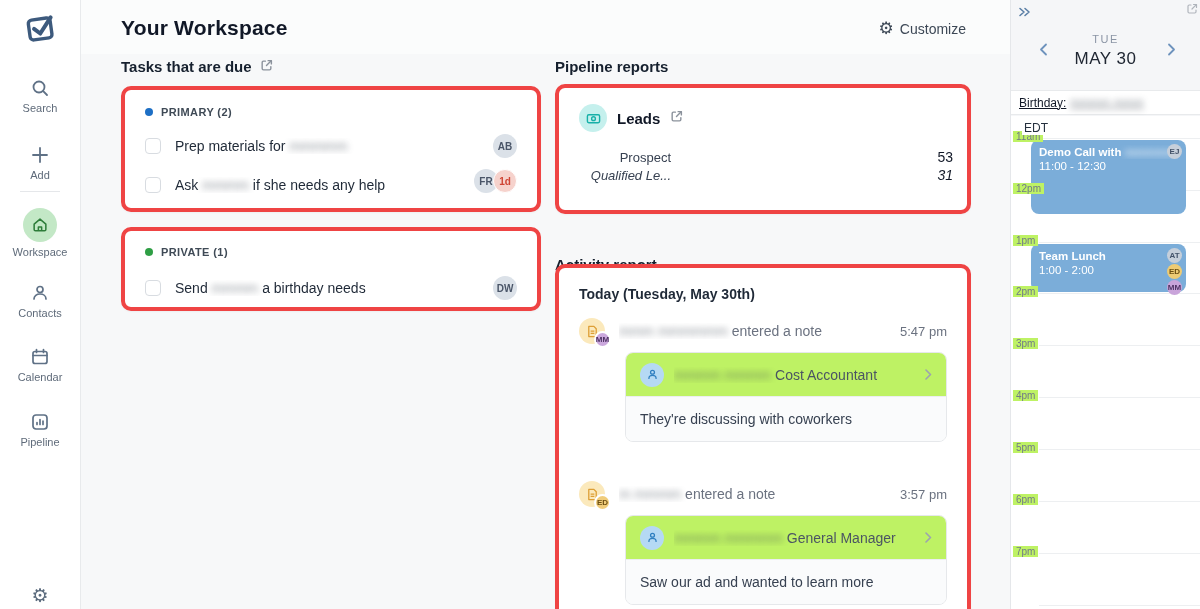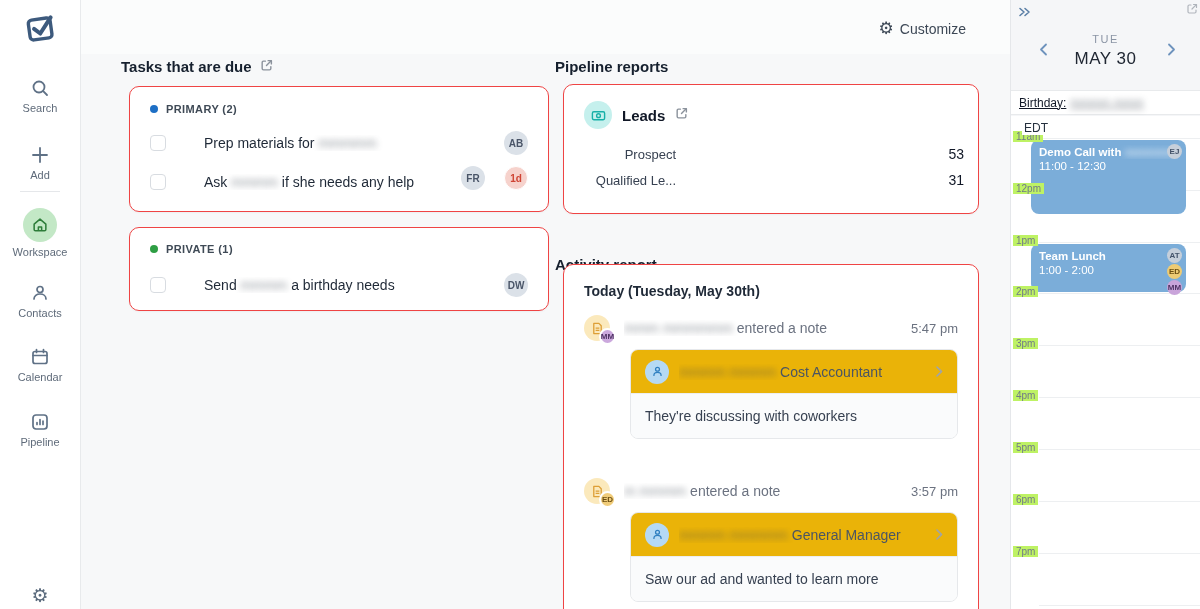--- a/index.html
+++ b/index.html
@@ -19,27 +19,27 @@
   
   .main { position:absolute; left:81px; top:0; width:929px; height:609px; background:#f7f8f9; }
   .main-head-strip { position:absolute; left:0; top:0; width:100%; height:54px; background:#fbfcfc; }
   .page-title { position:absolute; left:40px; top:16px; font-size:21px; font-weight:700; color:#111827; letter-spacing:.2px; }
   .customize { position:absolute; right:44px; top:20px; display:flex; align-items:center; gap:6px; color:#3d4856; font-size:14px; font-weight:500; cursor:pointer; }
   .customize .gear-glyph { font-size:17px; color:#3d4856; }
 
   .section-head { position:absolute; display:flex; align-items:center; gap:8px; font-size:15px; font-weight:600; color:#16202e; }
   .extlink { display:inline-block; }
 
-  .card { position:absolute; background:#fff; border:1px solid #ef4444; border-radius:10px; box-shadow:0 1px 2px rgba(20,30,50,.04);margin-left:8px; }
+  .card { position:absolute; background:#fff; border:4px solid #ef4444; border-radius:10px; box-shadow:0 1px 2px rgba(20,30,50,.04); }
 
   
   .group-head { position:absolute; left:20px; display:flex; align-items:center; gap:8px; font-size:11px; font-weight:700; letter-spacing:.4px; color:#3f4a56; }
   .dot { width:8px; height:8px; border-radius:50%; display:inline-block; }
   .dot-blue { background:#1d6fc5; } .dot-green { background:#2e9e44; }
-  .task-row { position:absolute; left:20px; right:20px; height:28px; display:flex; align-items:center; cursor:pointer;gap:24px; }
+  .task-row { position:absolute; left:20px; right:20px; height:28px; display:flex; align-items:center; cursor:pointer; }
   .cb { width:16px; height:16px; border:1.5px solid #d8dce1; border-radius:4px; background:#fff; margin-right:14px; flex:none; cursor:pointer; }
   .task-text { font-size:14px; color:#1f2937; white-space:nowrap; overflow:hidden; flex:1 1 auto; }
   .avatar { width:24px; height:24px; border-radius:50%; background:#dbe1e8; color:#4a5568; font-size:10px; font-weight:700; display:flex; align-items:center; justify-content:center; flex:none; }
   .due-badge { width:24px; height:24px; border-radius:50%; background:#f6d2cc; color:#cf4434; font-size:10px; font-weight:700; display:flex; align-items:center; justify-content:center; margin-left:-5px; border:1px solid #fff; flex:none; }
 
   
   .leads-row { position:absolute; left:20px; top:16px; display:flex; align-items:center; gap:10px; }
   .leads-icon { width:28px; height:28px; border-radius:50%; background:#c5f0ed; display:flex; align-items:center; justify-content:center; }
   .leads-title { font-size:15px; font-weight:600; color:#111827; }
   .bar-row { position:absolute; left:20px; right:14px; height:22px; display:flex; align-items:center; }
@@ -54,21 +54,21 @@
   .today-head { position:absolute; left:20px; top:18px; font-size:14px; font-weight:600; color:#1f2937; }
   .entry-head { position:absolute; left:20px; right:20px; height:30px; display:flex; align-items:center; }
   .note-ic-wrap { position:relative; width:40px; flex:none; }
   .note-circle { width:26px; height:26px; border-radius:50%; background:#fbe9bc; display:flex; align-items:center; justify-content:center; }
   .mini-badge { position:absolute; left:15px; top:13px; width:17px; height:17px; border-radius:50%; border:2px solid #fff; font-size:8px; font-weight:700; display:flex; align-items:center; justify-content:center; }
   .badge-mm { background:#cba8dd; color:#4e3263; }
   .badge-ed { background:#f0cc7a; color:#6d4f12; }
   .entry-text { flex:1 1 auto; font-size:14px; color:#6b7280; white-space:nowrap; overflow:hidden; }
   .entry-time { font-size:13px; color:#6b7280; flex:none; }
   .rec-card { position:absolute; left:66px; right:20px; border:1px solid #e6e8eb; border-radius:8px; overflow:hidden; background:#fff; }
-  .rec-row1 { height:44px; display:flex; align-items:center; padding:0 14px; gap:10px; border-bottom:1px solid #eceef1; cursor:pointer; background:#eab308; }
+  .rec-row1 { height:44px; display:flex; align-items:center; padding:0 14px; gap:10px; border-bottom:1px solid #eceef1; cursor:pointer; background:#bef264; }
   .person-circle { width:24px; height:24px; border-radius:50%; background:#b5d9f4; display:flex; align-items:center; justify-content:center; flex:none; }
   .rec-name { font-size:14px; color:#4b5563; flex:1 1 auto; white-space:nowrap; overflow:hidden; }
   .rec-chevron { color:#9ca3af; flex:none; }
   .rec-row2 { height:44px; display:flex; align-items:center; padding:0 14px; font-size:14px; color:#374151; background:#fafbfc; }
 
   
   .rpanel { position:absolute; left:1010px; top:0; width:190px; height:609px; background:#f5f6f8; border-left:1px solid #e5e7ea; }
   .collapse-ic { position:absolute; left:6px; top:5px; cursor:pointer; }
   .panel-ext { position:absolute; right:2px; top:1px; opacity:.65; cursor:pointer; }
   .dn-weekday { position:absolute; top:33px; left:0; width:100%; text-align:center; font-size:11px; letter-spacing:1.5px; color:#8b95a5; }
@@ -154,20 +154,21 @@
     <span class="side-label">Pipeline</span>
   </div>
 
   <div class="side-item" style="top:586px;">
     <span class="gear-glyph">⚙</span>
   </div>
 </div>
 
 <div class="main">
   <div class="main-head-strip"></div>
+  <div class="page-title">Your Workspace</div>
   <div class="customize">
     <span class="gear-glyph">⚙</span>
     <span>Customize</span>
   </div>
 
   <div class="section-head" style="left:40px; top:58px;justify-content:center;">
     <span>Tasks that are due</span>
     <span class="extlink">
       <svg viewBox="0 0 12 12" width="13" height="13" fill="none" stroke="#8b929c" stroke-width="1.3" stroke-linecap="round" stroke-linejoin="round">
           <path d="M5 2H3.2C2.4 2 2 2.4 2 3.2v5.6C2 9.6 2.4 10 3.2 10h5.6c.8 0 1.2-.4 1.2-1.2V7"></path>
@@ -226,21 +227,21 @@
             <path d="M7.5 1.5h3v3"></path>
             <path d="M10.3 1.7L6 6"></path>
           </svg>
       </span>
     </div>
     <div class="bar-row" style="top:58px;">
       <span class="bar-label">Prospect</span>
       <span class="bar-track"><span class="bar bar-0"></span></span>
       <span class="bar-val">53</span>
     </div>
-    <div class="bar-row" style="top:84px;">
+    <div class="bar-row" style="top:76px;font-style:italic;">
       <span class="bar-label">Qualified Le...</span>
       <span class="bar-track"><span class="bar bar-1"></span></span>
       <span class="bar-val">31</span>
     </div>
   </div>
 
   <div class="section-head" style="left:474px; top:256px;flex-direction:column;">
     <span>Activity report</span>
     <span class="extlink">
       <svg viewBox="0 0 12 12" width="13" height="13" fill="none" stroke="#8b929c" stroke-width="1.3" stroke-linecap="round" stroke-linejoin="round">

